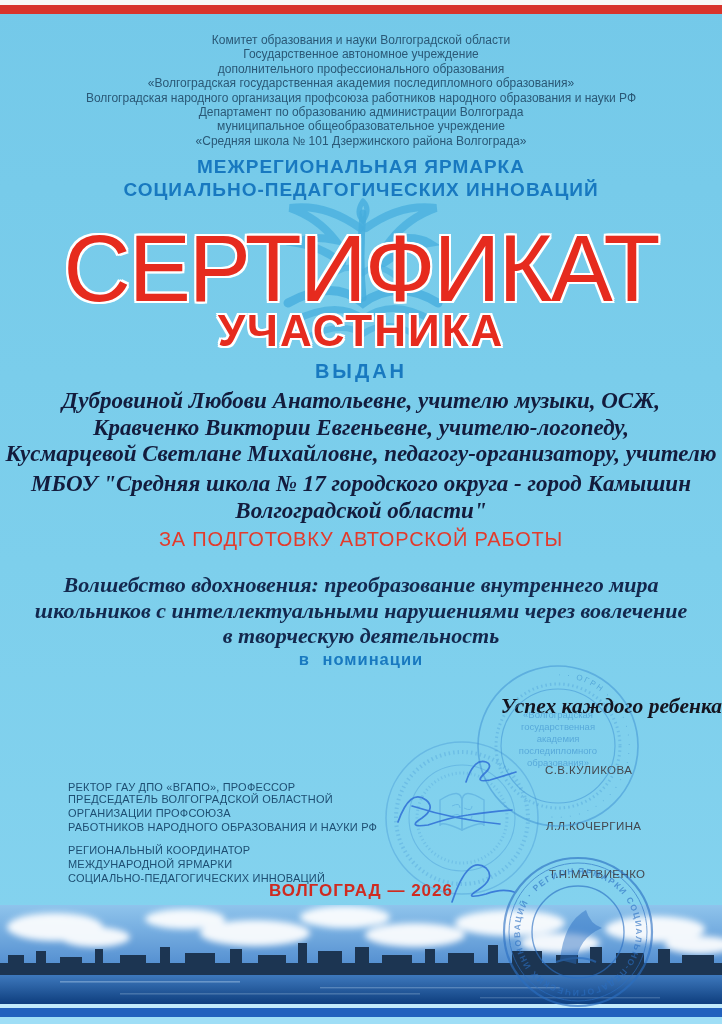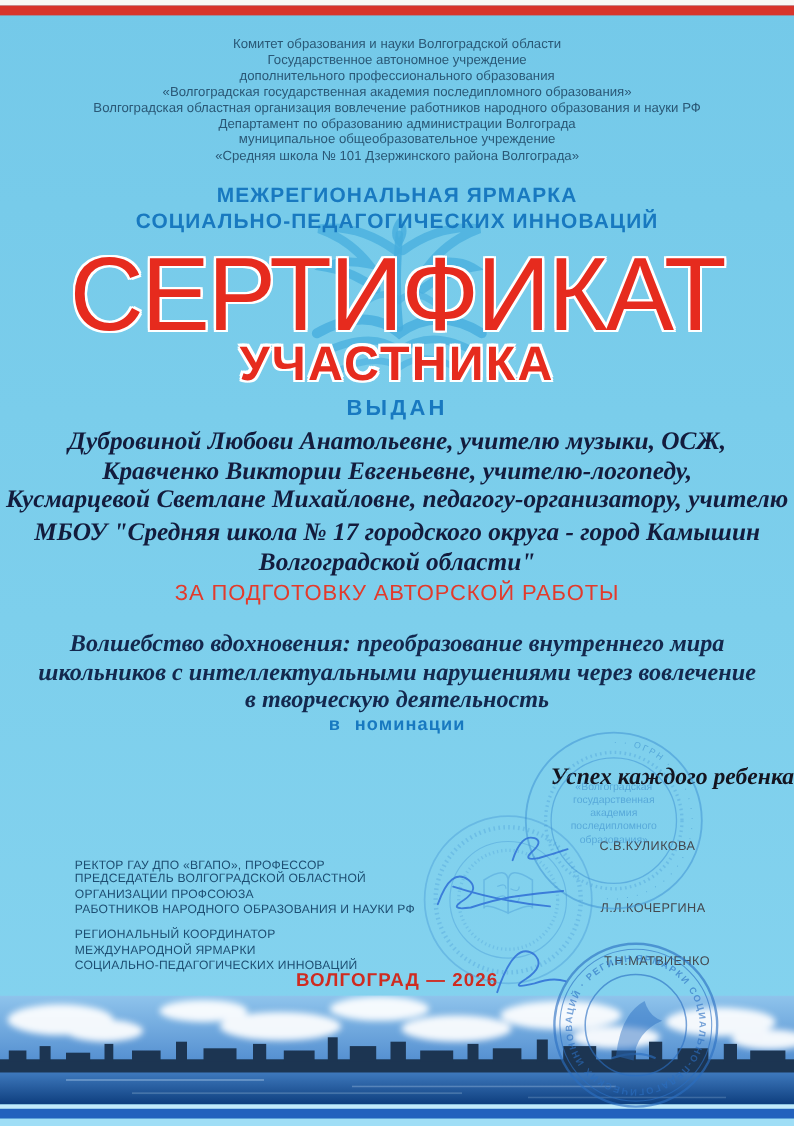--- a/index.html
+++ b/index.html
@@ -4,21 +4,21 @@
 <style>
   html,body{margin:0;padding:0;background:#555;}
   .page{position:relative;width:722px;height:1024px;margin:0 auto;overflow:hidden;
         background:linear-gradient(180deg,#74c9e9 0%,#7dcfec 55%,#85d3ef 100%);
         font-family:"Liberation Sans",sans-serif;}
   .abs{position:absolute;left:0;right:0;text-align:center;}
   .strip-white{position:absolute;top:0;left:0;right:0;height:5px;background:#f8f8f5;}
   .strip-red{position:absolute;top:5px;left:0;right:0;height:9px;background:#d8342b;}
 
   .header{top:33px;color:#2a5876;font-size:12px;line-height:14.4px;z-index:2;}
-  .fair-title{top:167px;color:#1879c0;font-weight:bold;font-size:19px;line-height:23px;letter-spacing:1px;z-index:2;}
+  .fair-title{top:155px;color:#1879c0;font-weight:bold;font-size:19px;line-height:23px;letter-spacing:1px;z-index:2;}
 
   .watermark{position:absolute;left:258px;top:183px;z-index:1;opacity:.85;}
 
   .cert-title{top:221px;font-size:95px;line-height:1;font-weight:normal;color:#e62b1e;
       letter-spacing:-2px;z-index:2;transform:scaleX(.98);
       text-shadow:-2px 0 0 #fff,2px 0 0 #fff,0 -2px 0 #fff,0 2px 0 #fff,
                   -2px -2px 0 #fff,2px 2px 0 #fff,-2px 2px 0 #fff,2px -2px 0 #fff;}
   .cert-subtitle{top:309px;font-size:44px;line-height:1;font-weight:bold;color:#e62b1e;letter-spacing:2px;z-index:2;
       text-shadow:-2px 0 0 #fff,2px 0 0 #fff,0 -2px 0 #fff,0 2px 0 #fff,
                   -2px -2px 0 #fff,2px 2px 0 #fff,-2px 2px 0 #fff,2px -2px 0 #fff;}
@@ -49,21 +49,21 @@
 <div class="page">
 
   <div class="strip-white"></div>
   <div class="strip-red"></div>
 
   <div class="abs header">
     <div>Комитет образования и науки Волгоградской области</div>
     <div>Государственное автономное учреждение</div>
     <div>дополнительного профессионального образования</div>
     <div>«Волгоградская государственная академия последипломного образования»</div>
-    <div>Волгоградская областная организация вовлечение работников народного образования и науки РФ</div>
+    <div>Волгоградская народного организация профсоюза работников народного образования и науки РФ</div>
     <div>Департамент по образованию администрации Волгограда</div>
     <div>муниципальное общеобразовательное учреждение</div>
     <div>«Средняя школа № 101 Дзержинского района Волгограда»</div>
   </div>
 
   <div class="abs fair-title">
     <div>МЕЖРЕГИОНАЛЬНАЯ ЯРМАРКА</div>
     <div>СОЦИАЛЬНО-ПЕДАГОГИЧЕСКИХ ИННОВАЦИЙ</div>
   </div>
 

